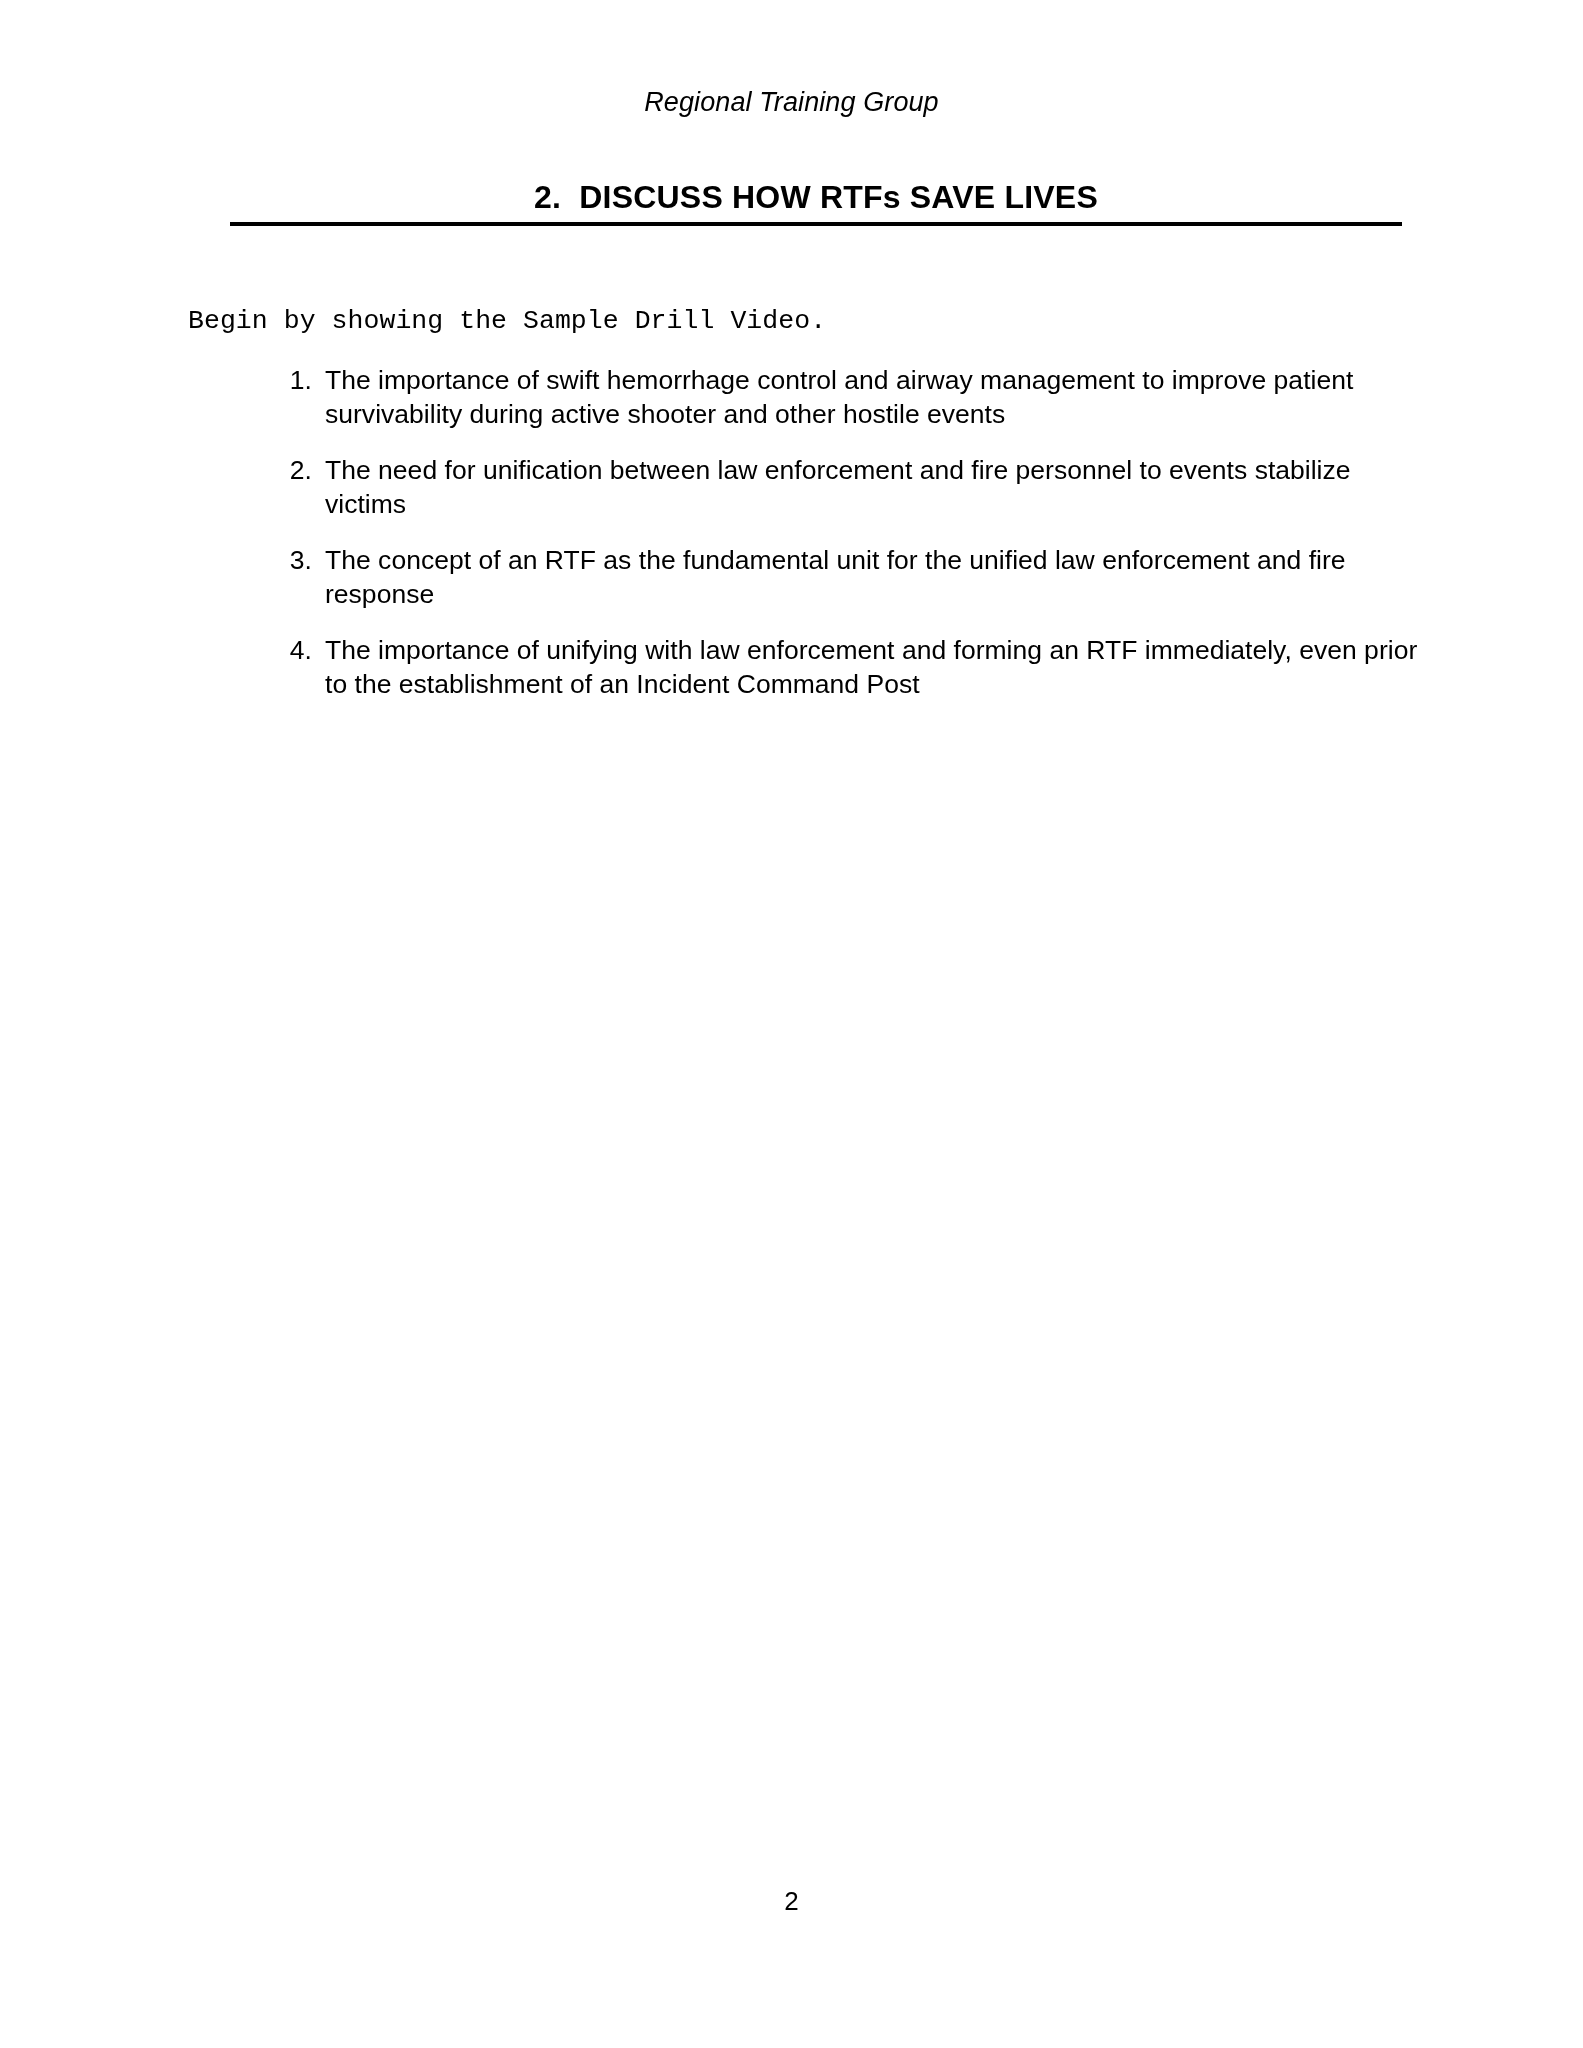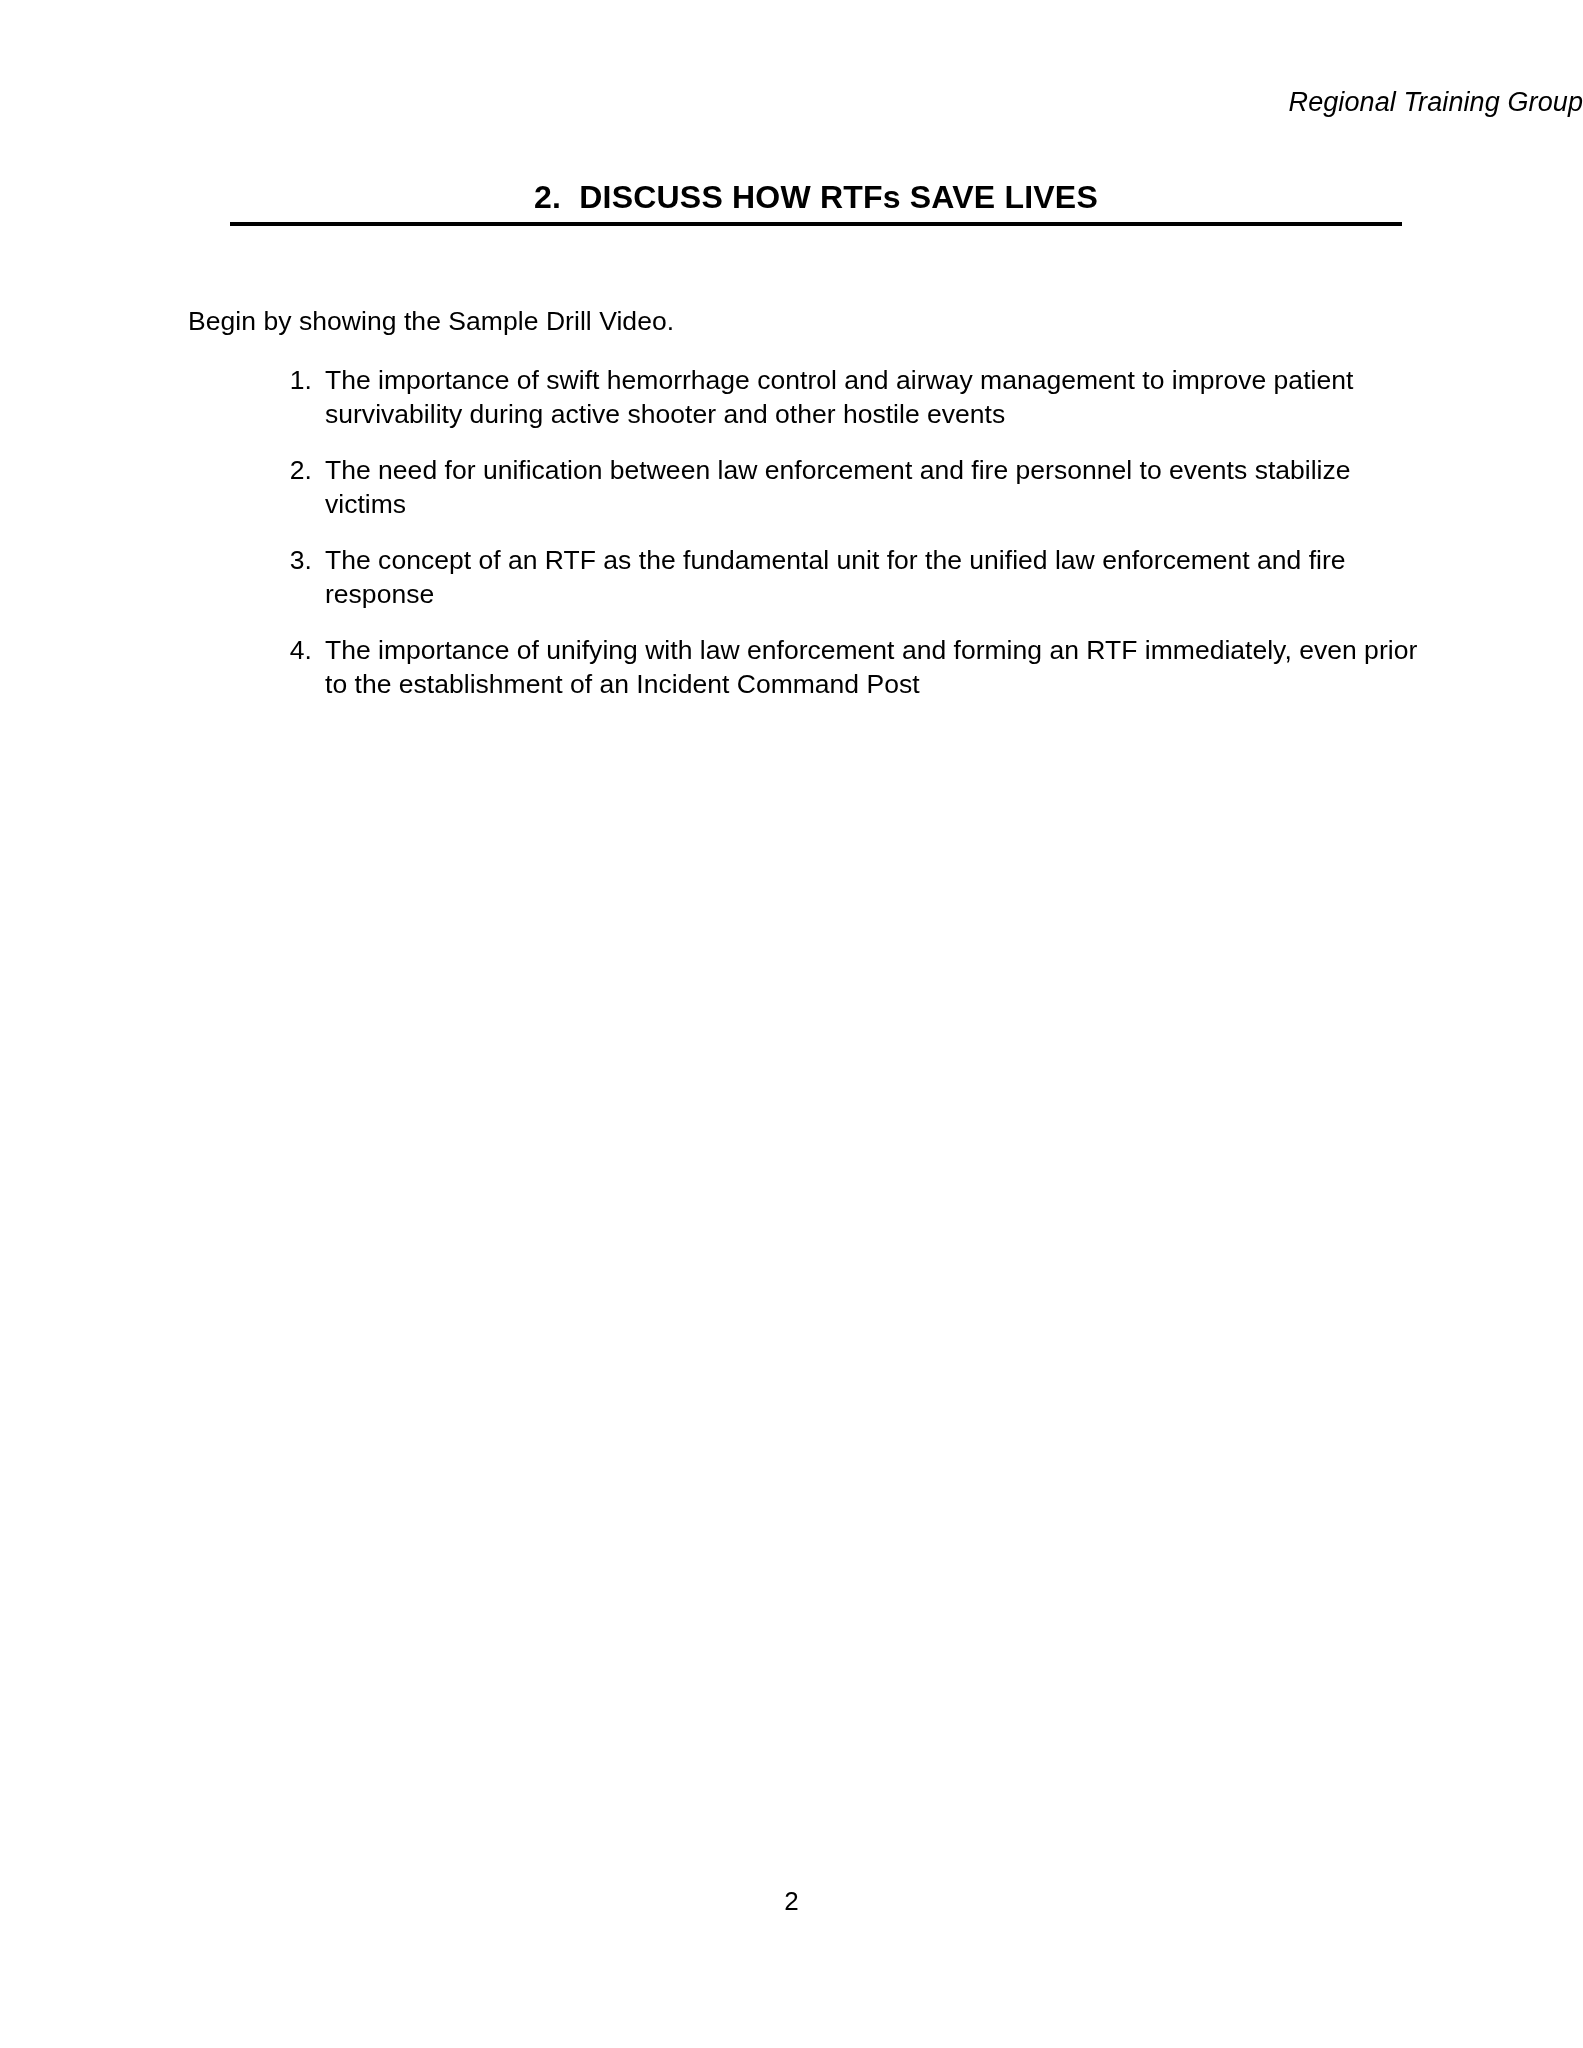--- a/index.html
+++ b/index.html
@@ -20,21 +20,21 @@
     box-sizing: border-box;
     overflow: hidden;
   }
 
   
   .running-header {
     position: absolute;
     top: 86px;
     left: 0;
     width: 1583px;
-    text-align: right;
+    text-align: center;
     font-style: italic;
     font-size: 27px;
     line-height: 32px;
     letter-spacing: 0.1px;
   }
 
   
   .doc-title-wrap {
     position: absolute;
     top: 178px;
@@ -67,20 +67,21 @@
     width: 1250px;
   }
   .para {
     font-size: 26.5px;
     line-height: 32px;
     margin: 0 0 24px 0;
     letter-spacing: 0.05px;
   }
   .para.tight {
     margin-bottom: 26px;
+    font-family: Liberation Mono, monospace;
   }
 
   
   .num-list {
     list-style: none;
     margin: 0;
     padding: 0;
     position: relative;
     left: 90px;
     width: 1160px;

